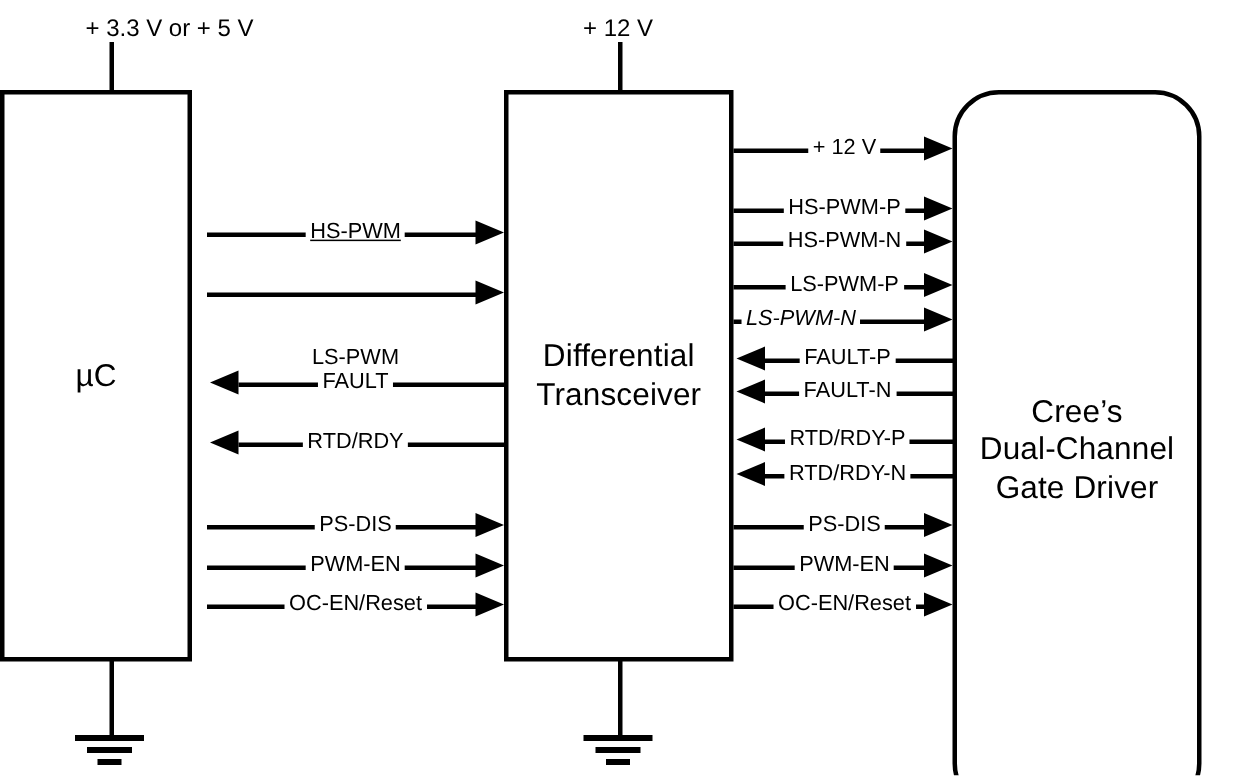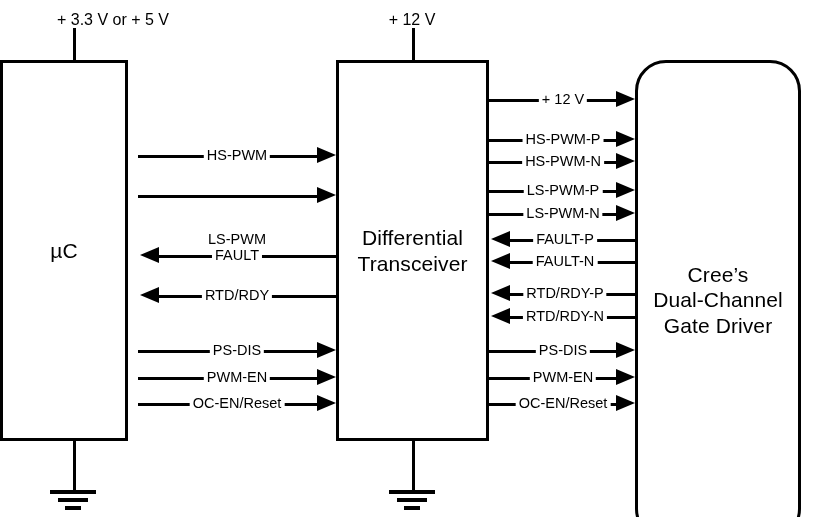--- a/index.html
+++ b/index.html
@@ -128,21 +128,21 @@
   <div class="gnd-bar" style="left:73px; top:498px; width:30px; height:4px;"></div>
   <div class="gnd-bar" style="left:73px; top:506px; width:16px; height:4px;"></div>
 
   <div class="wire-v" style="left:412px; top:440px; height:52px;"></div>
   <div class="gnd-bar" style="left:412px; top:490px; width:46px; height:4px;"></div>
   <div class="gnd-bar" style="left:412px; top:498px; width:30px; height:4px;"></div>
   <div class="gnd-bar" style="left:412px; top:506px; width:16px; height:4px;"></div>
 
   <div class="wire-h" style="left:138px; top:155px; width:180px;"></div>
   <div class="arrow right" style="left:317px; top:147px;"></div>
-  <div class="sig-label" style="left:237px; top:155px;">HS-PWM</div>
+  <div class="sig-label" style="left:237px; top:155px;text-decoration:underline;">HS-PWM</div>
 
   <div class="wire-h" style="left:138px; top:195px; width:180px;"></div>
   <div class="arrow right" style="left:317px; top:187px;"></div>
   <div class="sig-label" style="left:237px; top:195px;margin-top:44px;">LS-PWM</div>
 
   <div class="wire-h" style="left:159px; top:255px; width:178px;"></div>
   <div class="arrow left" style="left:140px; top:247px;"></div>
   <div class="sig-label" style="left:237px; top:255px;">FAULT</div>
 
   <div class="wire-h" style="left:159px; top:295px; width:178px;"></div>
@@ -172,21 +172,21 @@
   <div class="wire-h" style="left:489px; top:161px; width:128px;"></div>
   <div class="arrow right" style="left:616px; top:153px;"></div>
   <div class="sig-label" style="left:563px; top:161px;">HS-PWM-N</div>
 
   <div class="wire-h" style="left:489px; top:190px; width:128px;"></div>
   <div class="arrow right" style="left:616px; top:182px;"></div>
   <div class="sig-label" style="left:563px; top:190px;">LS-PWM-P</div>
 
   <div class="wire-h" style="left:489px; top:213px; width:128px;"></div>
   <div class="arrow right" style="left:616px; top:205px;"></div>
-  <div class="sig-label" style="left:563px; top:213px;">LS-PWM-N</div>
+  <div class="sig-label" style="left:534px; top:213px;font-style:italic;">LS-PWM-N</div>
 
   <div class="wire-h" style="left:510px; top:239px; width:126px;"></div>
   <div class="arrow left" style="left:491px; top:231px;"></div>
   <div class="sig-label" style="left:565px; top:239px;">FAULT-P</div>
 
   <div class="wire-h" style="left:510px; top:261px; width:126px;"></div>
   <div class="arrow left" style="left:491px; top:253px;"></div>
   <div class="sig-label" style="left:565px; top:261px;">FAULT-N</div>
 
   <div class="wire-h" style="left:510px; top:293px; width:126px;"></div>

